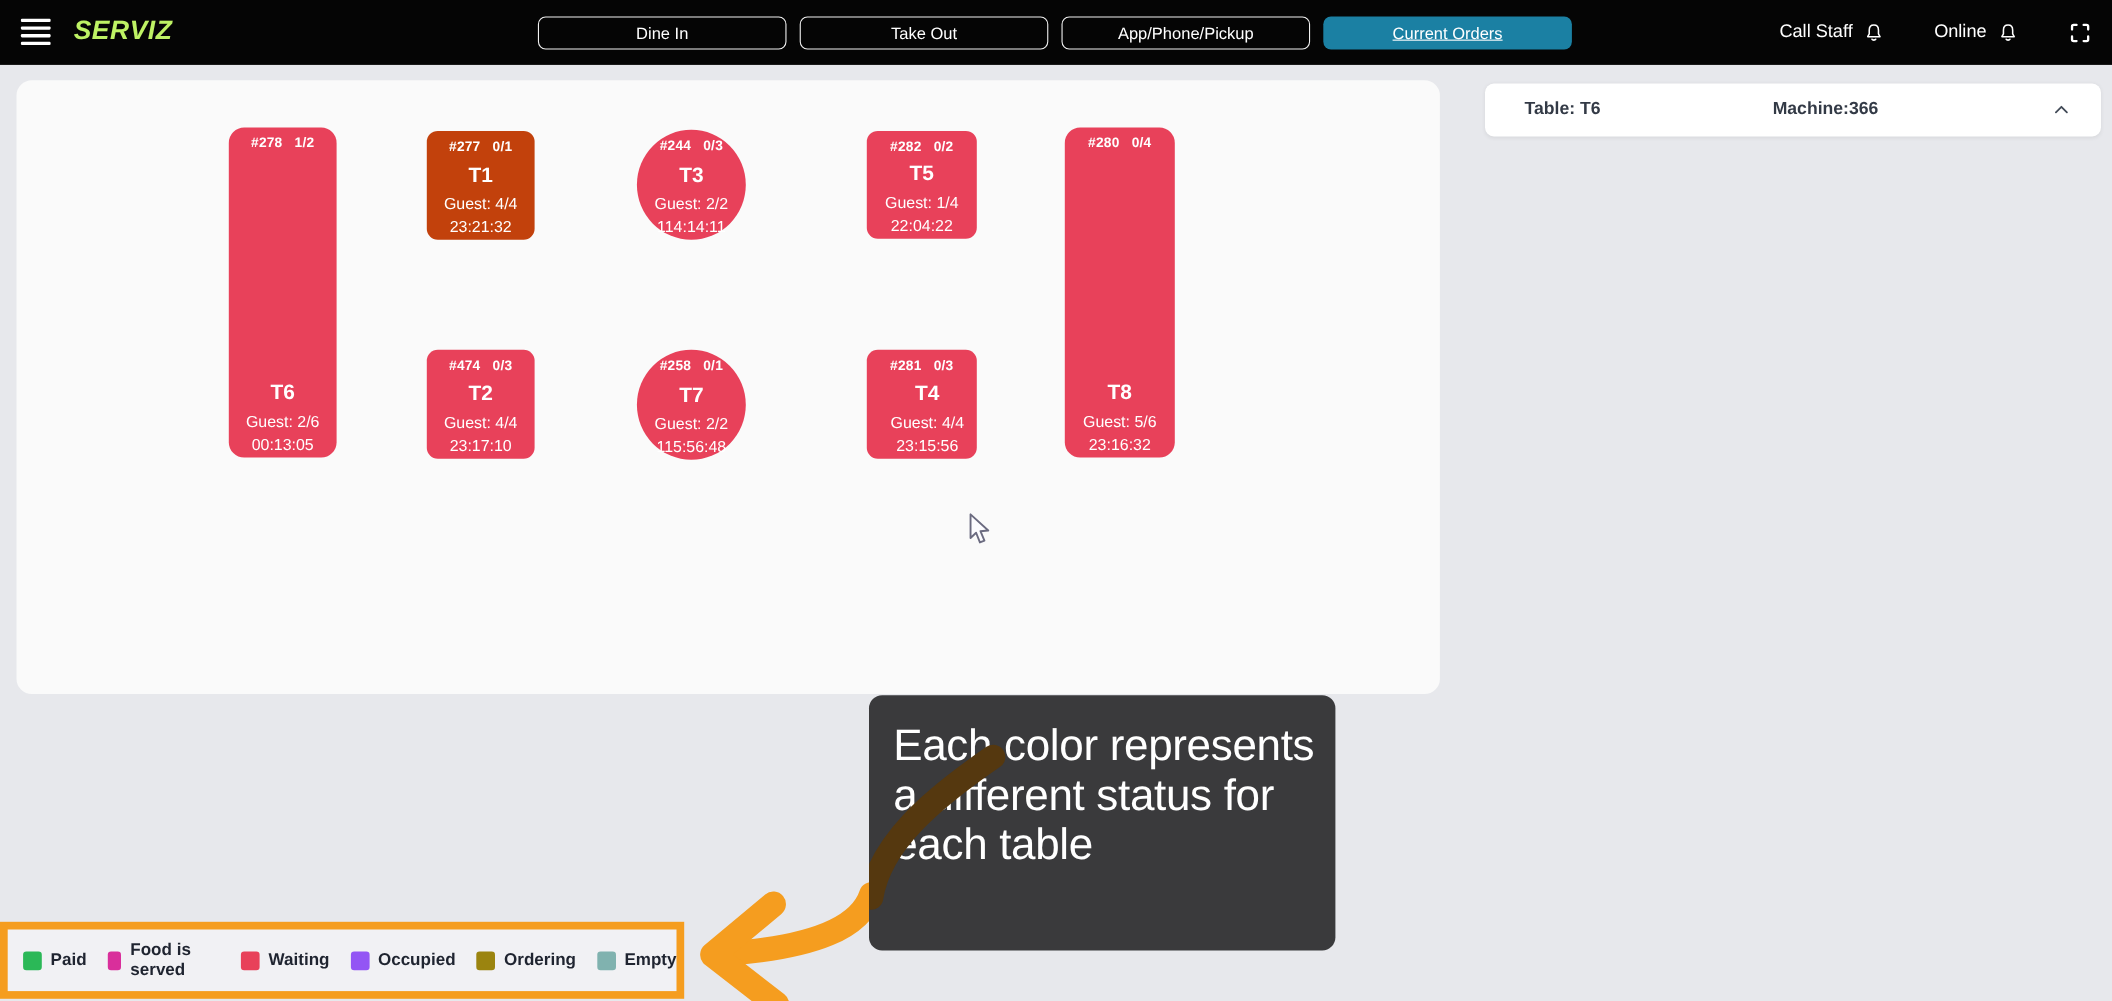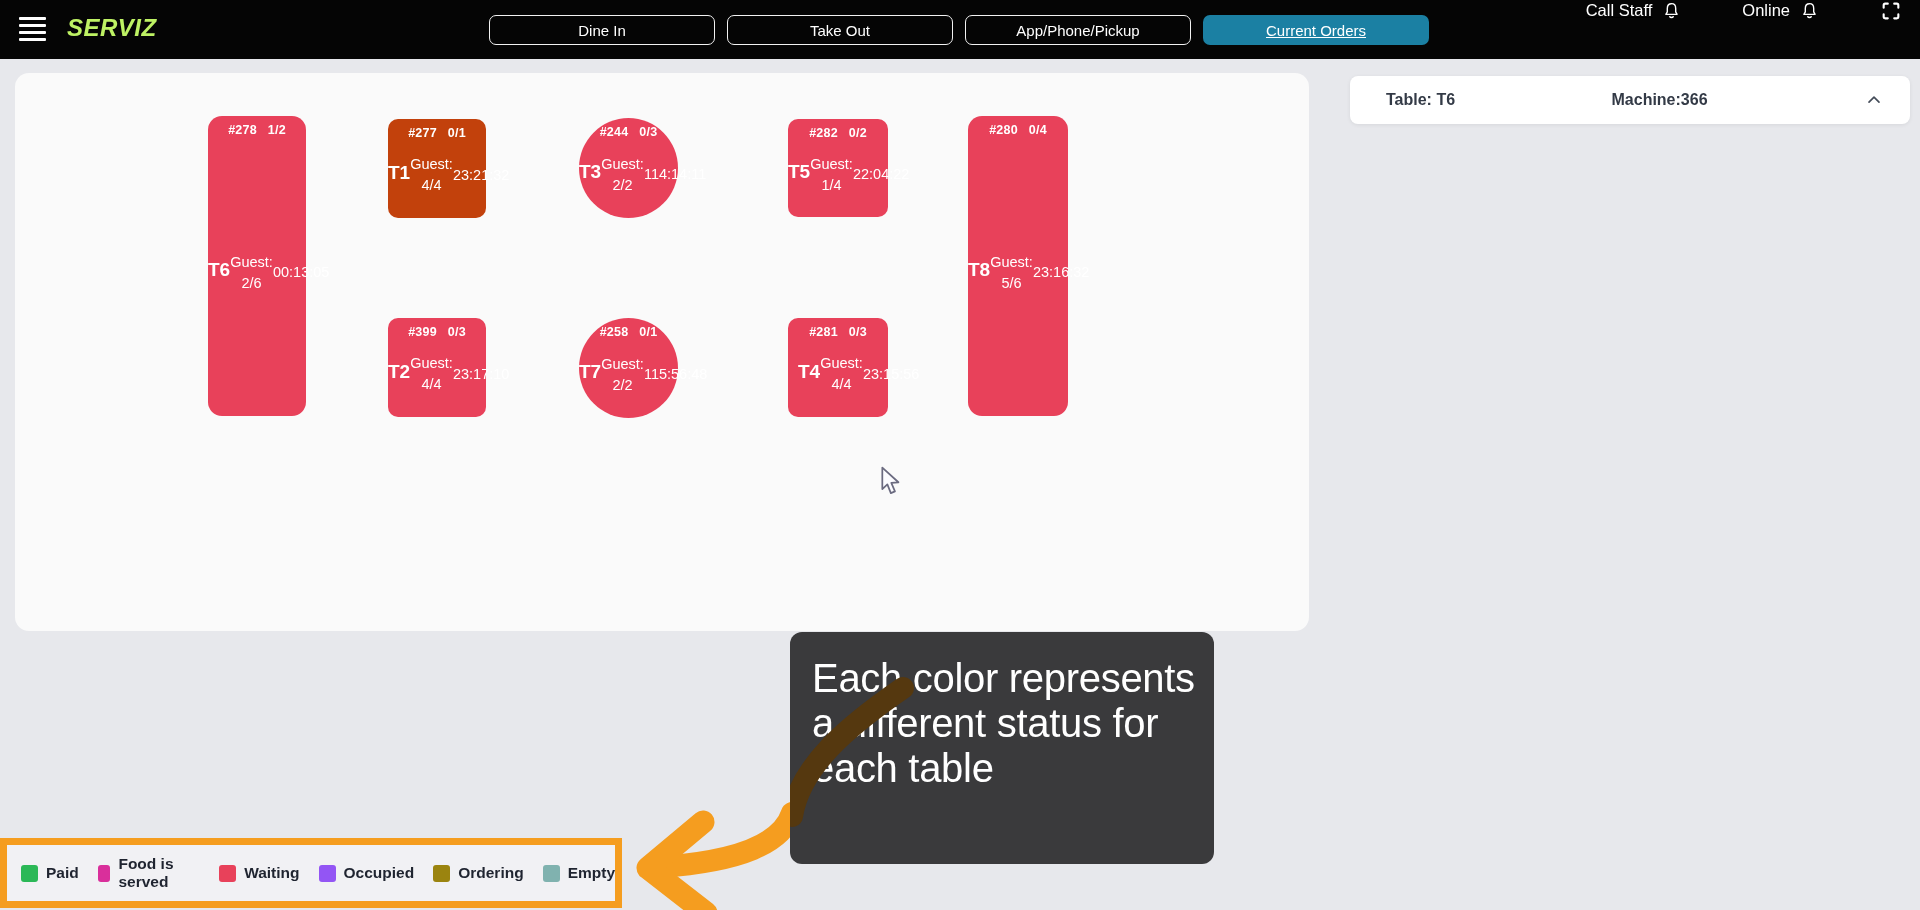--- a/index.html
+++ b/index.html
@@ -21,33 +21,33 @@
   .hamburger span { display:block; height:2.6px; background:#fff; border-radius:1px; }
   .logo { position:absolute; left:67px; top:14px; color:#bef264; font-size:24px;
     font-weight:800; font-style:italic; letter-spacing:.5px; }
   .nav { position:absolute; left:489px; top:15px; display:flex; gap:12px; }
   .nav button {
     width:226px; height:30px; border-radius:7px; background:transparent;
     border:1px solid #f2f2f2; color:#fff; font-size:15px;
     font-family:"Liberation Sans", sans-serif; cursor:pointer;
   }
   .nav button.active { border:none;text-decoration:underline; }
-  .hdr-right { position:absolute; right:18px; top:0; height:59px; display:flex; align-items:flex-start; gap:60px;text-decoration:underline; }
+  .hdr-right { position:absolute; right:18px; top:0; height:59px; display:flex; align-items:center; gap:44px;text-decoration:underline; }
   .hdr-item { display:flex; align-items:center; gap:9px; color:#fff; font-size:16.5px; cursor:pointer; }
   .hdr-item svg, .fs-btn svg { display:block; }
   .fs-btn { cursor:pointer; display:flex; align-items:center; }
 
   
   .floor {
     position:absolute; left:15px; top:73px; width:1294px; height:558px;
     background:#fafafa; border-radius:14px;
   }
   .table-card {
-    position:absolute; color:#fff; display:flex; flex-direction:row;
-    align-items:center; justify-content:flex-start; padding-top:13px;
+    position:absolute; color:#fff; display:flex; flex-direction:column;
+    align-items:center; justify-content:flex-end; padding-top:13px;
     cursor:pointer; text-align:center;
   }
   .table-card .order-line {
     position:absolute; top:7px; left:0; right:0;
     display:flex; justify-content:center; gap:11px;
     font-size:12.5px; font-weight:600; letter-spacing:.2px;
   }
   .table-card .tname { font-size:19px; font-weight:700; margin-bottom:5px; }
   .table-card .guest, .table-card .time { font-size:14.5px; line-height:21px; }
 
@@ -180,21 +180,21 @@
       <span>#280</span>
       <span>0/4</span>
     </div>
     <div class="tname">T8</div>
     <div class="guest">Guest: 5/6</div>
     <div class="time">23:16:32</div>
   </div>
 
   <div class="table-card" style="left: 373px; top: 245px; width: 98px; height: 99px; background: rgb(232, 65, 90); border-radius: 10px;">
     <div class="order-line">
-      <span>#399</span>
+      <span>#474</span>
       <span>0/3</span>
     </div>
     <div class="tname">T2</div>
     <div class="guest">Guest: 4/4</div>
     <div class="time">23:17:10</div>
   </div>
 
   <div class="table-card" style="left: 564px; top: 245px; width: 99px; height: 100px; background: rgb(232, 65, 90); border-radius: 50%;">
     <div class="order-line">
       <span>#258</span>

